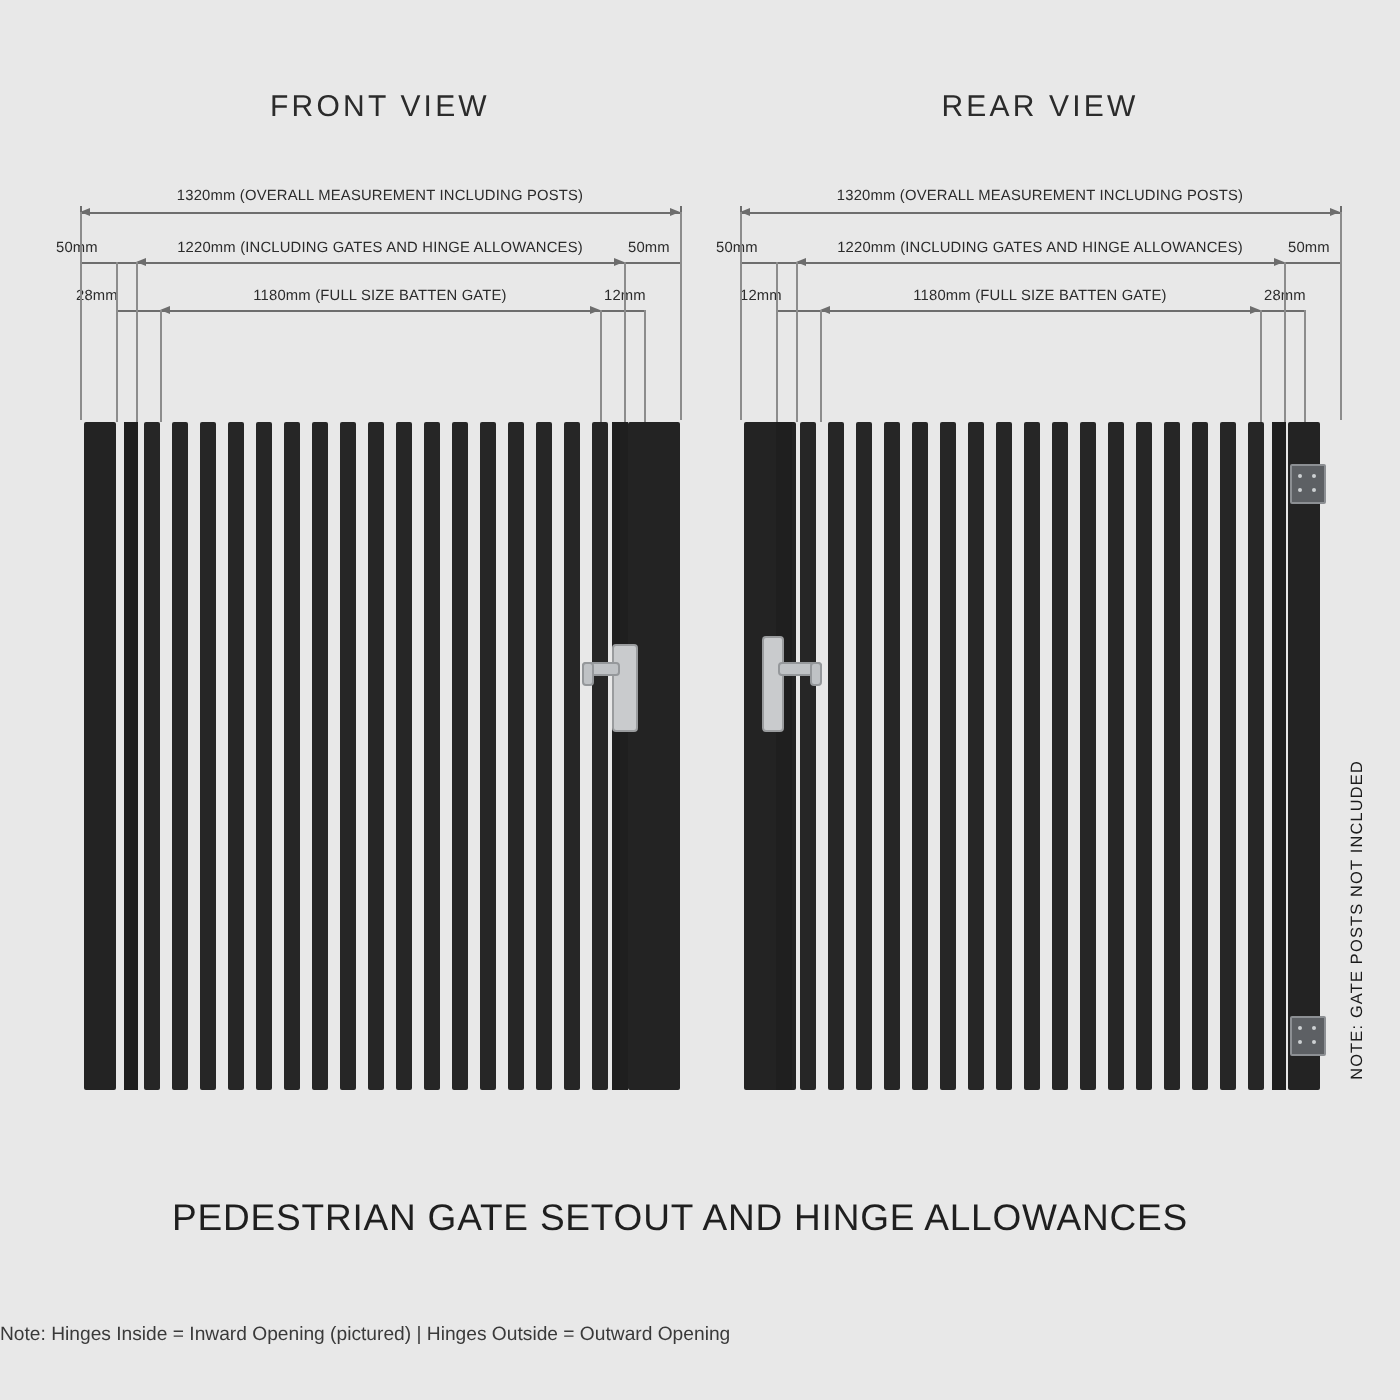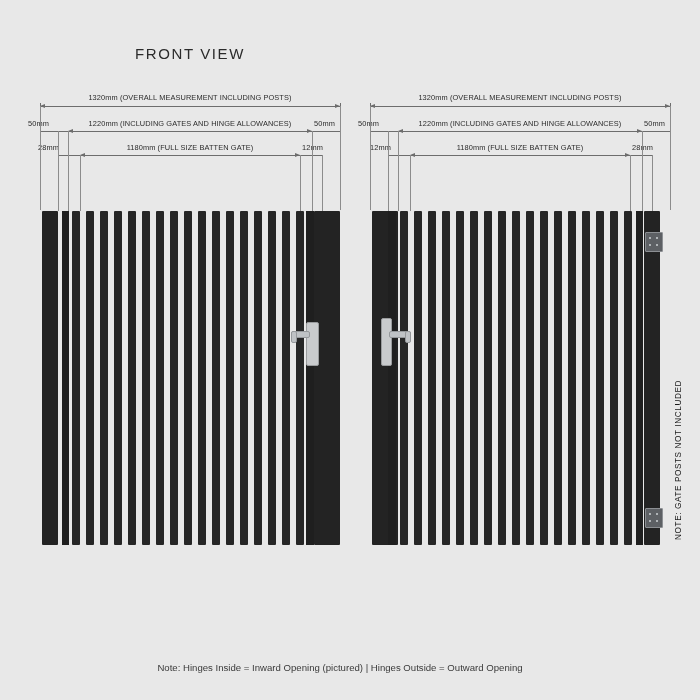--- a/index.html
+++ b/index.html
@@ -138,21 +138,21 @@
     left: 0; right: 0;
     top: 626px;
     text-align: center;
     font-size: 11.6px;
     color: #2b2b2b;
   }
   .caption-note {
     position: absolute;
     left: 0; right: 0;
     top: 662px;
-    text-align: center;
+    text-align: left;
     font-size: 9.6px;
     color: #3a3a3a;
   }
 </style>
 </head>
 <body>
 
 <div class="page">
 
   <div class="view-title" id="front-title">FRONT VIEW</div>
@@ -215,20 +215,21 @@
     <div class="batten" style="left:282px; top:211px; width:8px; height:334px;"></div>
     <div class="batten" style="left:296px; top:211px; width:8px; height:334px;"></div>
 
     <div class="frame-stile" style="left:306px; top:211px; width:8px; height:334px;"></div>
 
     <div class="handle-plate" style="left:306px; top:322px; width:11px; height:42px;"></div>
     <div class="handle-lever" style="left:291px; top:331px; width:17px; height:5px;"></div>
     <div class="handle-lever" style="left:291px; top:331px; width:4px; height:10px;"></div>
   </div>
 
+  <div class="view-title" id="rear-title">REAR VIEW</div>
 
   <div class="dim-label ctr" style="left:370px; top:93px; width:300px;">1320mm (OVERALL MEASUREMENT INCLUDING POSTS)</div>
   <div class="hline" style="left:370px; top:106px; width:300px;"></div>
   <div class="arrowL" style="left:370px; top:103.5px;"></div>
   <div class="arrowR" style="left:665px; top:103.5px;"></div>
   <div class="tick" style="left:370px; top:103px;"></div>
   <div class="tick" style="left:670px; top:103px;"></div>
 
   <div class="dim-label ctr" style="left:398px; top:119px; width:244px;">1220mm (INCLUDING GATES AND HINGE ALLOWANCES)</div>
   <div class="hline" style="left:398px; top:131px; width:244px;"></div>
@@ -296,15 +297,16 @@
       <div class="hinge-dot" style="left:10px; top:11px;"></div>
     </div>
 
     <div class="handle-plate" style="left:381px; top:318px; width:9px; height:46px;"></div>
     <div class="handle-lever" style="left:389px; top:331px; width:20px; height:5px;"></div>
     <div class="handle-lever" style="left:405px; top:331px; width:4px; height:10px;"></div>
   </div>
 
   <div id="side-note">NOTE: GATE POSTS NOT INCLUDED</div>
 
+  <div class="caption-main">PEDESTRIAN GATE SETOUT AND HINGE ALLOWANCES</div>
   <div class="caption-note">Note: Hinges Inside = Inward Opening (pictured) | Hinges Outside = Outward Opening</div>
 
 </div>
 
 </body></html>

